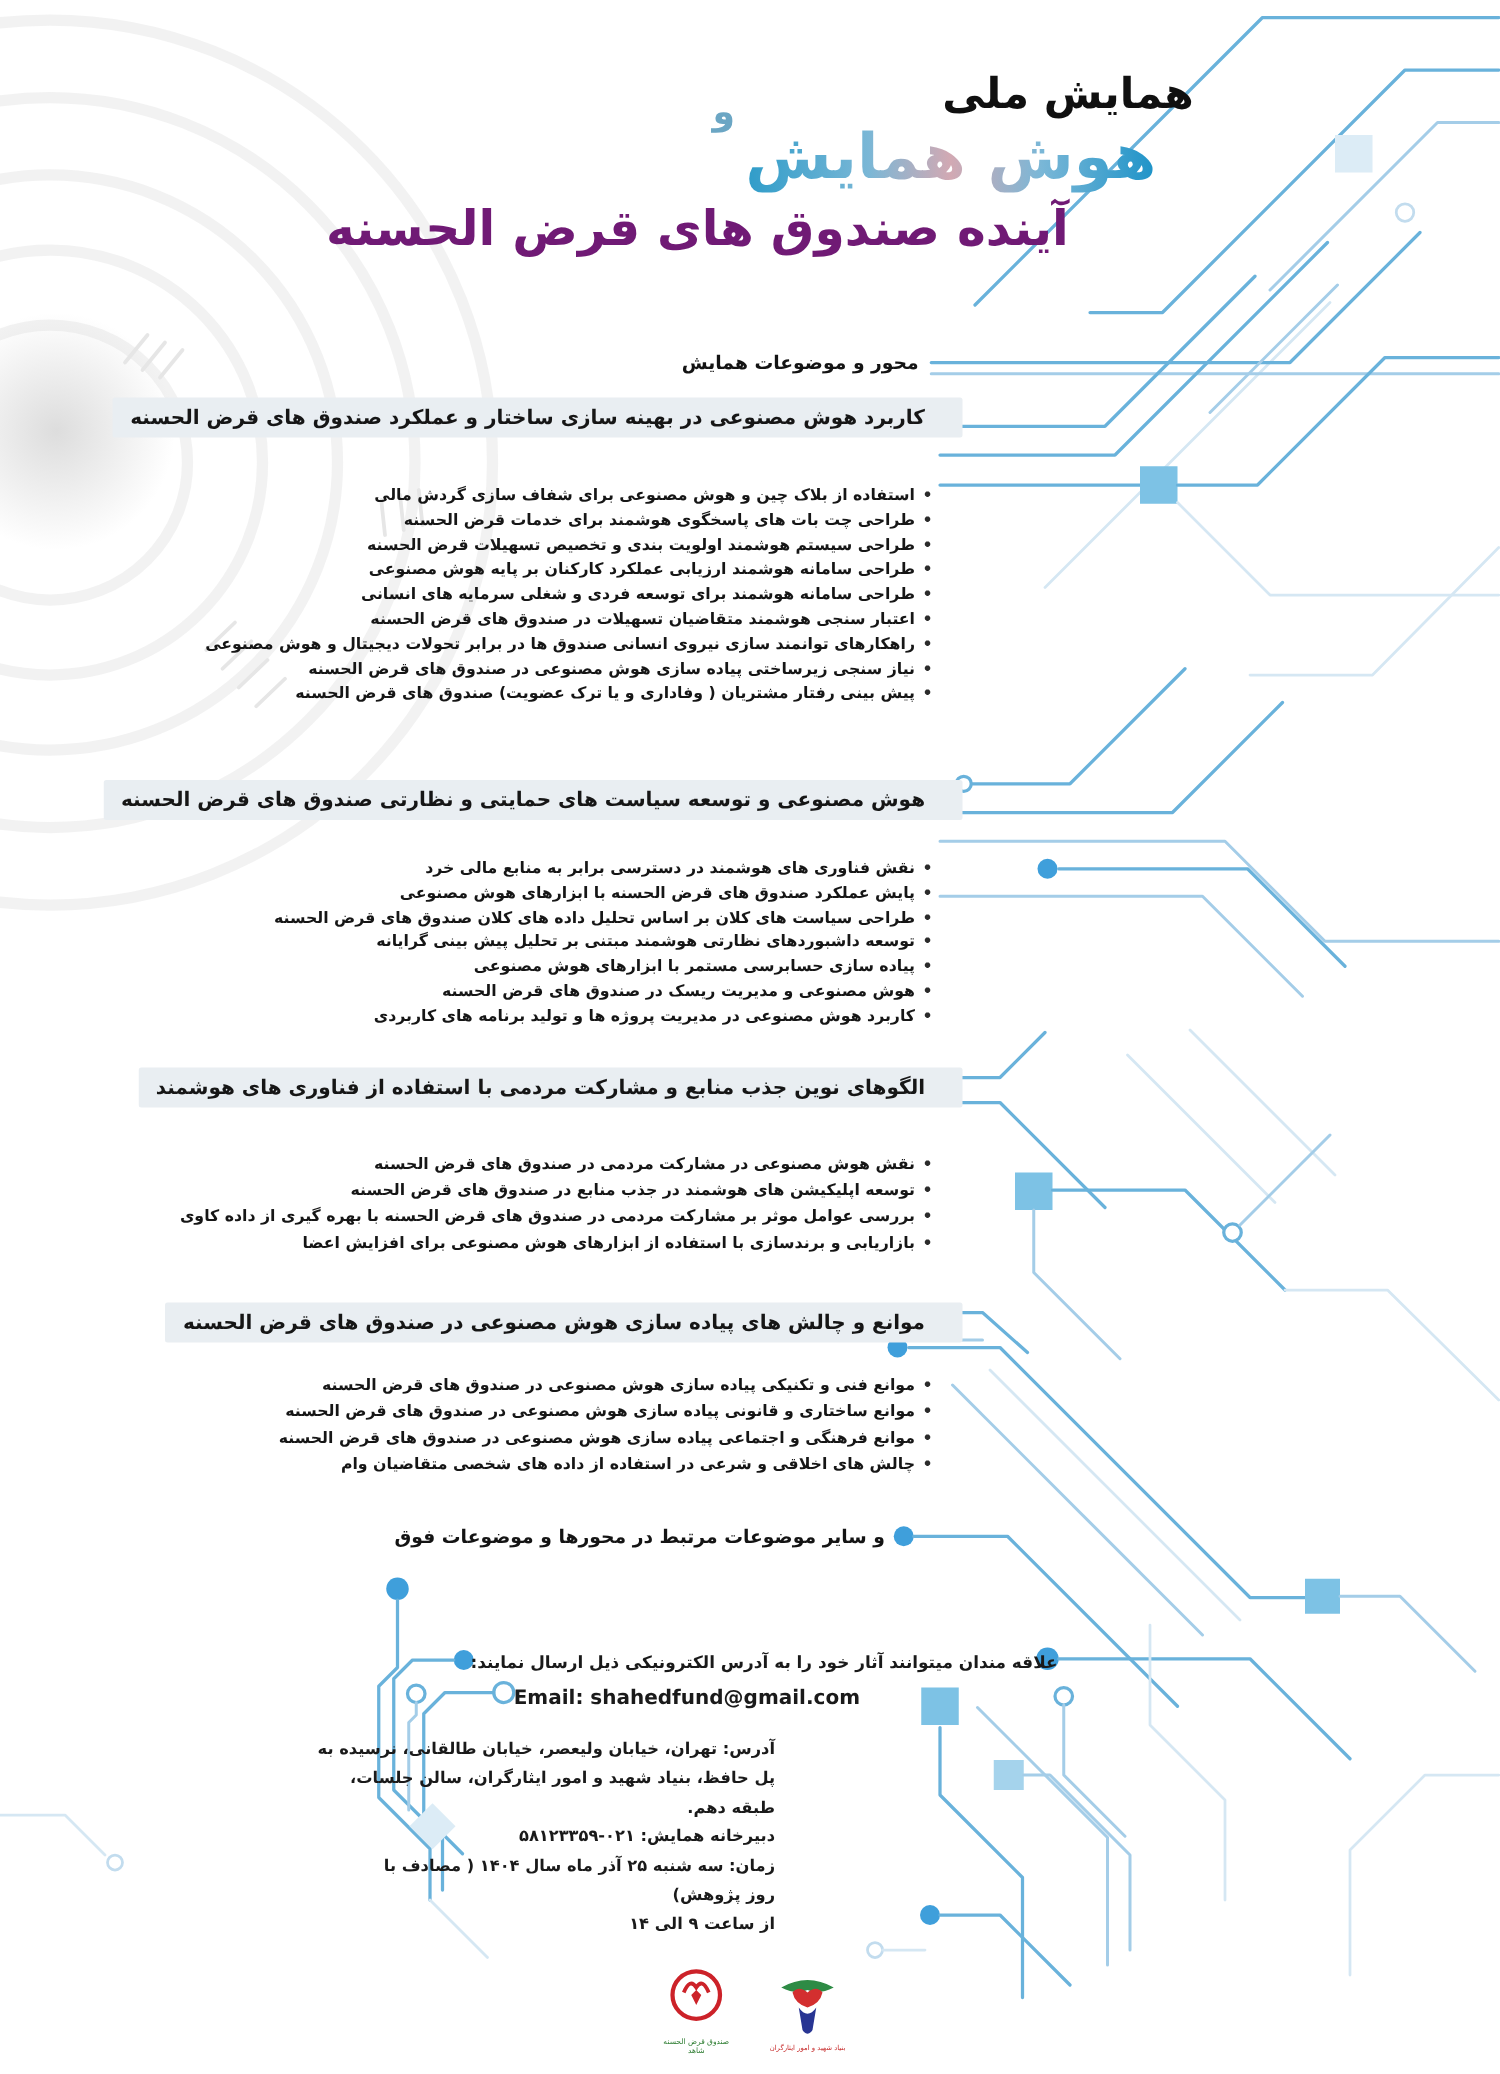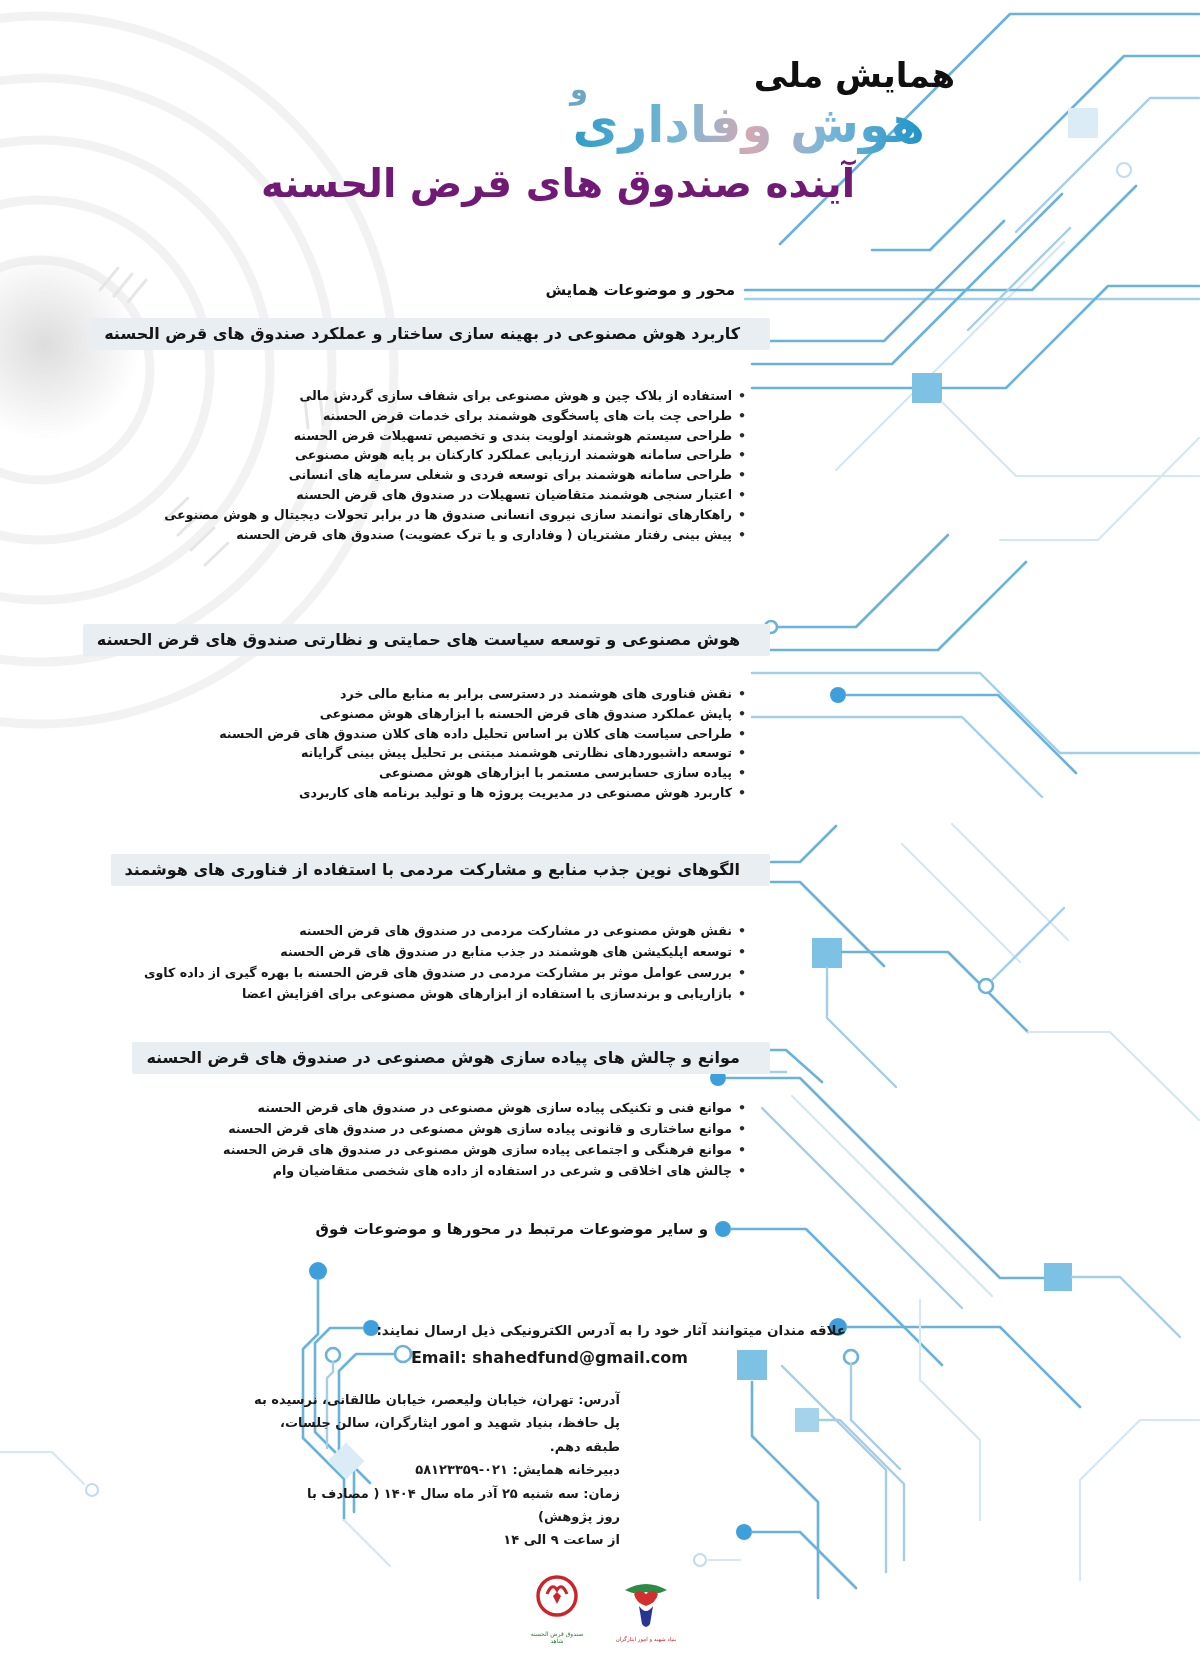--- a/index.html
+++ b/index.html
@@ -177,48 +177,50 @@
       <path class="c" d="M752,1532 H800 L856,1588"></path>
       <path class="cp" d="M920,1300 V1380 L980,1440 V1520"></path>
       <path class="cp" d="M1199,1420 H1140 L1080,1480 V1580"></path>
       <circle class="odotp" cx="700" cy="1560" r="6"></circle>
       <path class="cp" d="M706,1560 H740"></path>
     </g>
   </svg>
 
   <div class="abs kicker" style="top:55px;right:245px;">همایش ملی</div>
   <div class="abs conj" style="top:72px;right:612px;">و</div>
-  <div class="abs main-title" style="top:96px;right:275px;">هوش وفاداری</div>
+  <div class="abs main-title" style="top:96px;right:275px;">هوش همایش</div>
   <div class="abs subtitle" style="top:161px;right:345px;">آینده صندوق های قرض الحسنه</div>
 
   <div class="abs topics-label" style="top:281px;right:465px;">محور و موضوعات همایش</div>
 
   <div class="abs sec" style="top:318px;right:430px;">
     <h2>کاربرد هوش مصنوعی در بهینه سازی ساختار و عملکرد صندوق های قرض الحسنه</h2>
   </div>
   <ul class="abs bullets lh20" style="top:386px;right:438px;">
     <li>استفاده از بلاک چین و هوش مصنوعی برای شفاف سازی گردش مالی</li>
     <li>طراحی چت بات های پاسخگوی هوشمند برای خدمات قرض الحسنه</li>
     <li>طراحی سیستم هوشمند اولویت بندی و تخصیص تسهیلات قرض الحسنه</li>
     <li>طراحی سامانه هوشمند ارزیابی عملکرد کارکنان بر پایه هوش مصنوعی</li>
     <li>طراحی سامانه هوشمند برای توسعه فردی و شغلی سرمایه های انسانی</li>
     <li>اعتبار سنجی هوشمند متقاضیان تسهیلات در صندوق های قرض الحسنه</li>
     <li>راهکارهای توانمند سازی نیروی انسانی صندوق ها در برابر تحولات دیجیتال و هوش مصنوعی</li>
+    <li>نیاز سنجی زیرساختی پیاده سازی هوش مصنوعی در صندوق های قرض الحسنه</li>
     <li>پیش بینی رفتار مشتریان ( وفاداری و یا ترک عضویت) صندوق های قرض الحسنه</li>
   </ul>
 
   <div class="abs sec" style="top:624px;right:430px;">
     <h2>هوش مصنوعی و توسعه سیاست های حمایتی و نظارتی صندوق های قرض الحسنه</h2>
   </div>
   <ul class="abs bullets lh20" style="top:684px;right:438px;">
     <li>نقش فناوری های هوشمند در دسترسی برابر به منابع مالی خرد</li>
     <li>پایش عملکرد صندوق های قرض الحسنه با ابزارهای هوش مصنوعی</li>
     <li>طراحی سیاست های کلان بر اساس تحلیل داده های کلان صندوق های قرض الحسنه</li>
     <li>توسعه داشبوردهای نظارتی هوشمند مبتنی بر تحلیل پیش بینی گرایانه</li>
     <li>پیاده سازی حسابرسی مستمر با ابزارهای هوش مصنوعی</li>
+    <li>هوش مصنوعی و مدیریت ریسک در صندوق های قرض الحسنه</li>
     <li>کاربرد هوش مصنوعی در مدیریت پروژه ها و تولید برنامه های کاربردی</li>
   </ul>
 
   <div class="abs sec" style="top:854px;right:430px;">
     <h2>الگوهای نوین جذب منابع و مشارکت مردمی با استفاده از فناوری های هوشمند</h2>
   </div>
   <ul class="abs bullets lh21" style="top:920px;right:438px;">
     <li>نقش هوش مصنوعی در مشارکت مردمی در صندوق های قرض الحسنه</li>
     <li>توسعه اپلیکیشن های هوشمند در جذب منابع در صندوق های قرض الحسنه</li>
     <li>بررسی عوامل موثر بر مشارکت مردمی در صندوق های قرض الحسنه با بهره گیری از داده کاوی</li>

